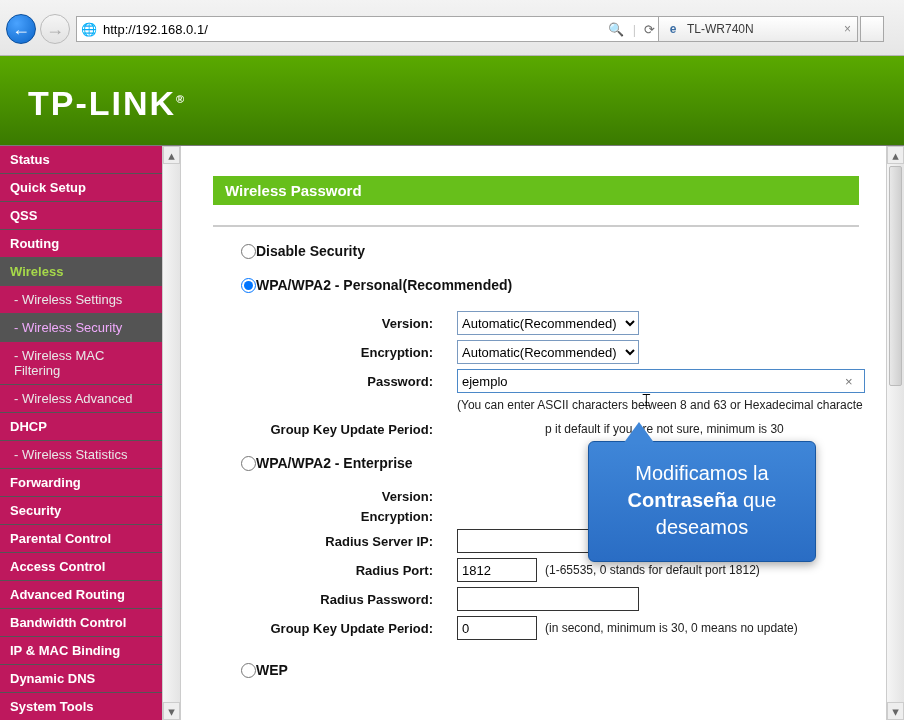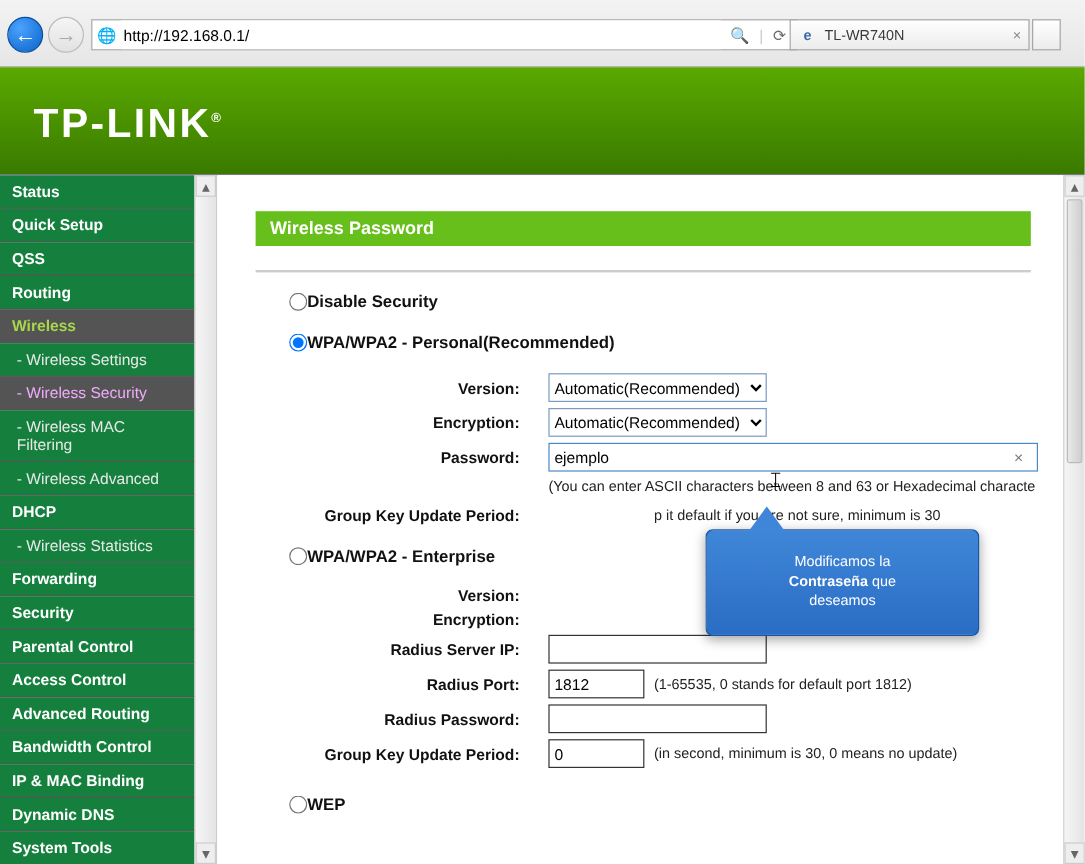--- a/index.html
+++ b/index.html
@@ -26,21 +26,21 @@
 
 .header { position: relative; height: 90px; background: linear-gradient(#5aa900,#3a7a00); color:#fff; overflow:hidden; border-bottom:1px solid #7a7a7a; }
 .logo { position:absolute; left:28px; top:28px; font-family: Arial Black, Arial, sans-serif; font-size:34px; font-weight:900; letter-spacing:2px; }
 .logo sup { font-size:11px; vertical-align: super; }
 
 
 .app { display:flex; height: calc(720px - 56px - 90px); }
 .sidebar-wrap { width:181px; display:flex; background:#fff; border-right:1px solid #ccc; }
 .sidebar { width:163px; background:#fff; }
 .sidebar-item {
-  display:block; padding:6px 10px; color:#fff; background:#15803d; border-bottom:1px solid #555;
+  display:block; padding:6px 10px; color:#fff; background:#be185d; border-bottom:1px solid #555;
   font-size:13px; font-weight:bold; cursor:pointer;
 }
 .sidebar-item.sub { padding-left:14px; font-weight:normal; color:#e8e8e8; }
 .sidebar-item.selected-top { background:#545454; color:#a6d84a; }
 .sidebar-item.selected-sub { background:#545454; color:#f0abfc; }
 .vscroll { width:18px; background:linear-gradient(90deg,#f5f5f5,#e4e4e4); border-left:1px solid #ccc; position:relative; }
 .vscroll .arrow { position:absolute; left:0; right:0; height:18px; display:flex;align-items:center;justify-content:center; color:#666; background:#eee; border:1px solid #ccc; }
 .vscroll .arrow.up{ top:0; } .vscroll .arrow.down{ bottom:0; }
 
 .content-wrap { flex:1; display:flex; position:relative; background:#fff; }
@@ -65,21 +65,21 @@
 .pw-input { width:408px !important; border:1px solid #4b88c8 !important; }
 .clear-x { position:relative; left:-20px; color:#777; cursor:pointer; }
 .hint { font-size:12px; color:#222; }
 .hint-after { margin-left:8px; font-size:12px; color:#222; }
 .small-input { width:80px !important; }
 
 
 .callout {
   position:absolute; left:407px; top:295px; width:228px;
   background:linear-gradient(#3f86d8,#2a6dc4); color:#fff; border:1px solid #1856a0;
-  border-radius:6px; padding:18px 4px 20px; font-size:12px; text-align:center; line-height:1.35;
+  border-radius:6px; padding:18px 4px 20px; font-size:20px; text-align:center; line-height:1.35;
   box-shadow:0 3px 10px rgba(0,0,0,0.35);
 }
 .callout b { font-weight:bold; }
 .callout::before {
   content:""; position:absolute; top:-20px; left:34px; width:0; height:0;
   border-left:16px solid transparent; border-right:16px solid transparent; border-bottom:22px solid #3f86d8;
 }
 .cursor-ibeam {
   position:absolute; left:459px; top:244px; width:10px; height:20px; color:#000;
   font-size:18px; pointer-events:none;

